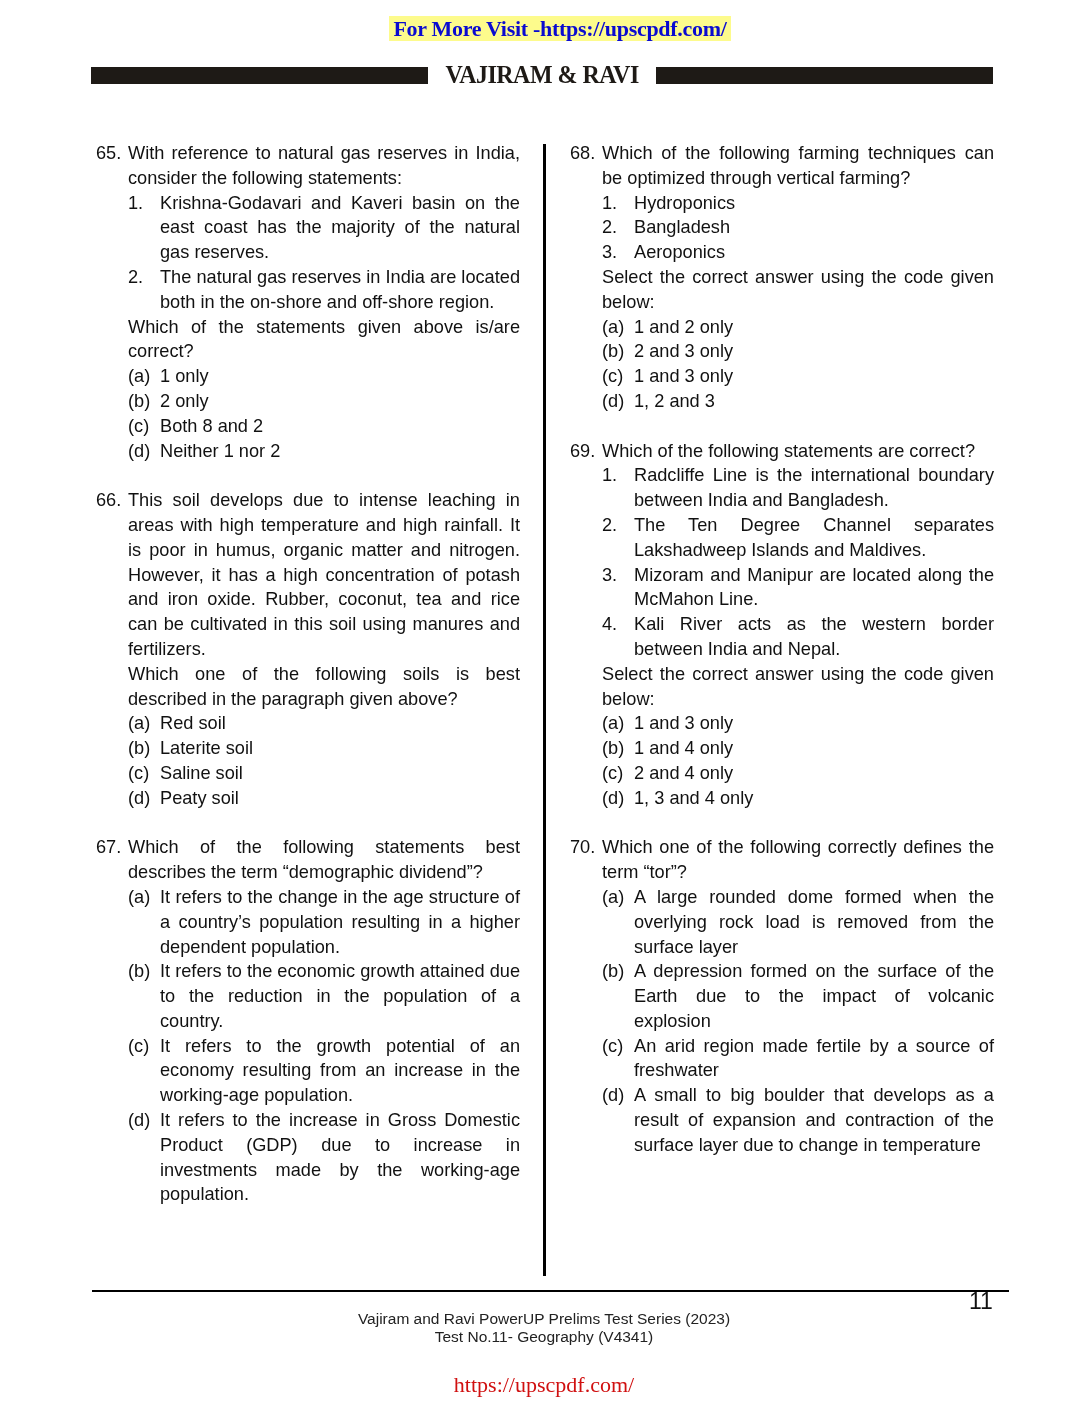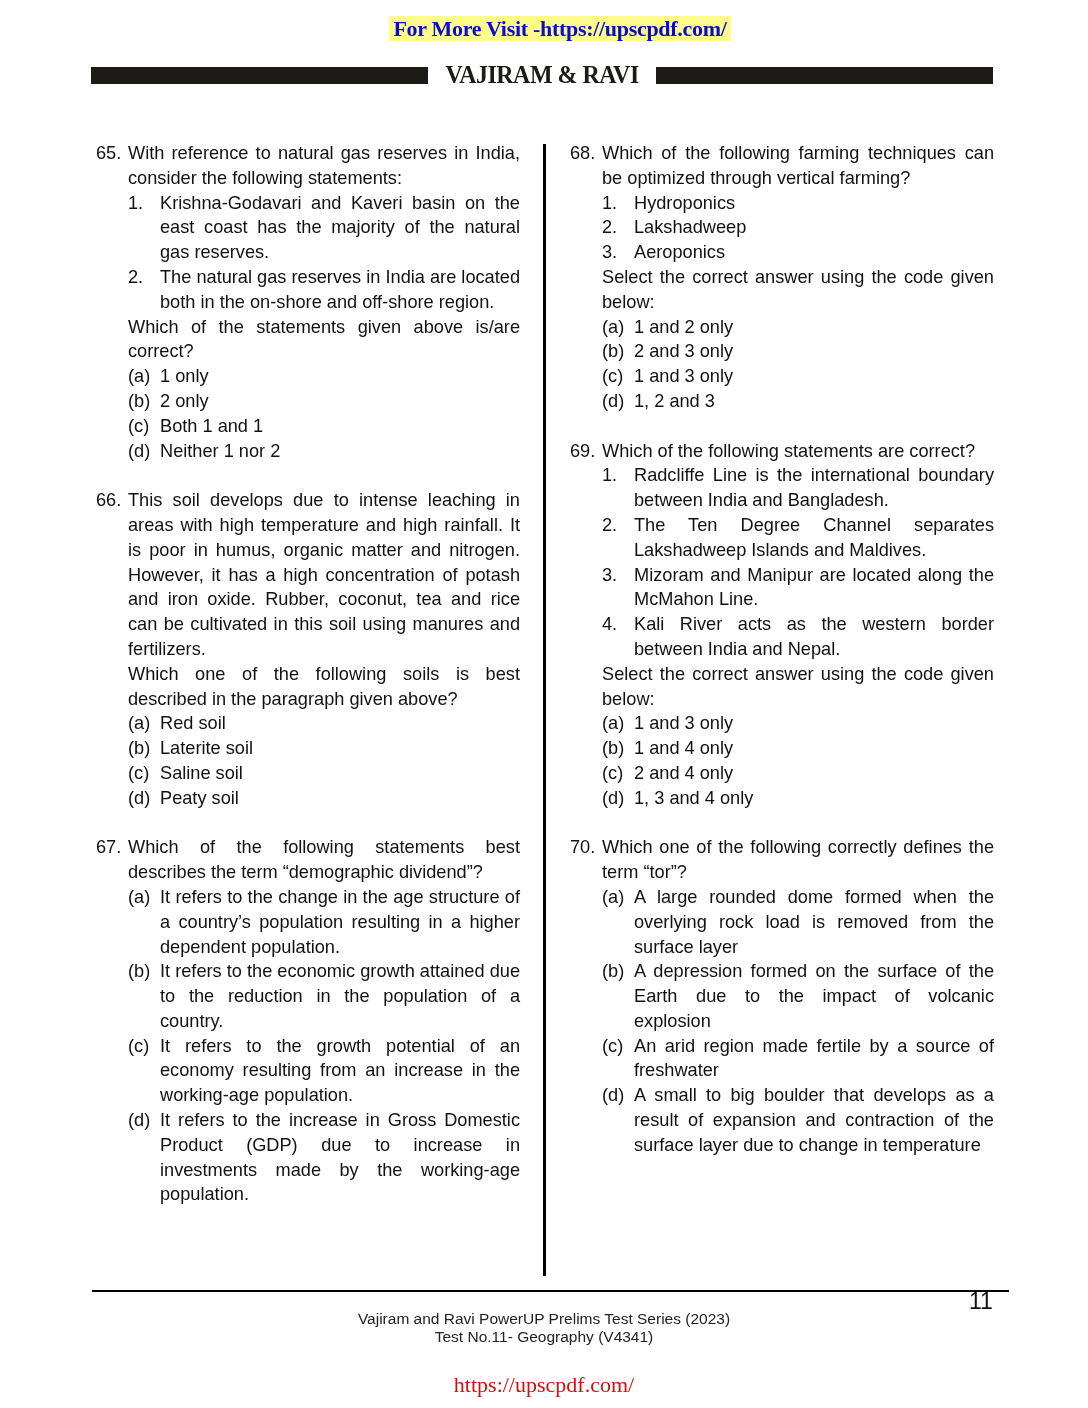--- a/index.html
+++ b/index.html
@@ -88,21 +88,21 @@
           <div class="item">
             <span class="item-key">(a)</span>
             <span class="item-text">1 only</span>
           </div>
           <div class="item">
             <span class="item-key">(b)</span>
             <span class="item-text">2 only</span>
           </div>
           <div class="item">
             <span class="item-key">(c)</span>
-            <span class="item-text">Both 1 and 1</span>
+            <span class="item-text">Both 8 and 2</span>
           </div>
           <div class="item">
             <span class="item-key">(d)</span>
             <span class="item-text">Neither 1 nor 2</span>
           </div>
         </div>
       </div>
     </div>
     <div class="question">
       <div class="q-line">
@@ -160,21 +160,21 @@
       <div class="q-line">
         <span class="q-num">68.</span>
         <div class="q-body">
           <span class="q-text">Which of the following farming techniques can be optimized through vertical farming?</span>
           <div class="item">
             <span class="item-key">1.</span>
             <span class="item-text">Hydroponics</span>
           </div>
           <div class="item">
             <span class="item-key">2.</span>
-            <span class="item-text">Lakshadweep</span>
+            <span class="item-text">Bangladesh</span>
           </div>
           <div class="item">
             <span class="item-key">3.</span>
             <span class="item-text">Aeroponics</span>
           </div>
           <span class="q-text">Select the correct answer using the code given below:</span>
           <div class="item">
             <span class="item-key">(a)</span>
             <span class="item-text">1 and 2 only</span>
           </div>

